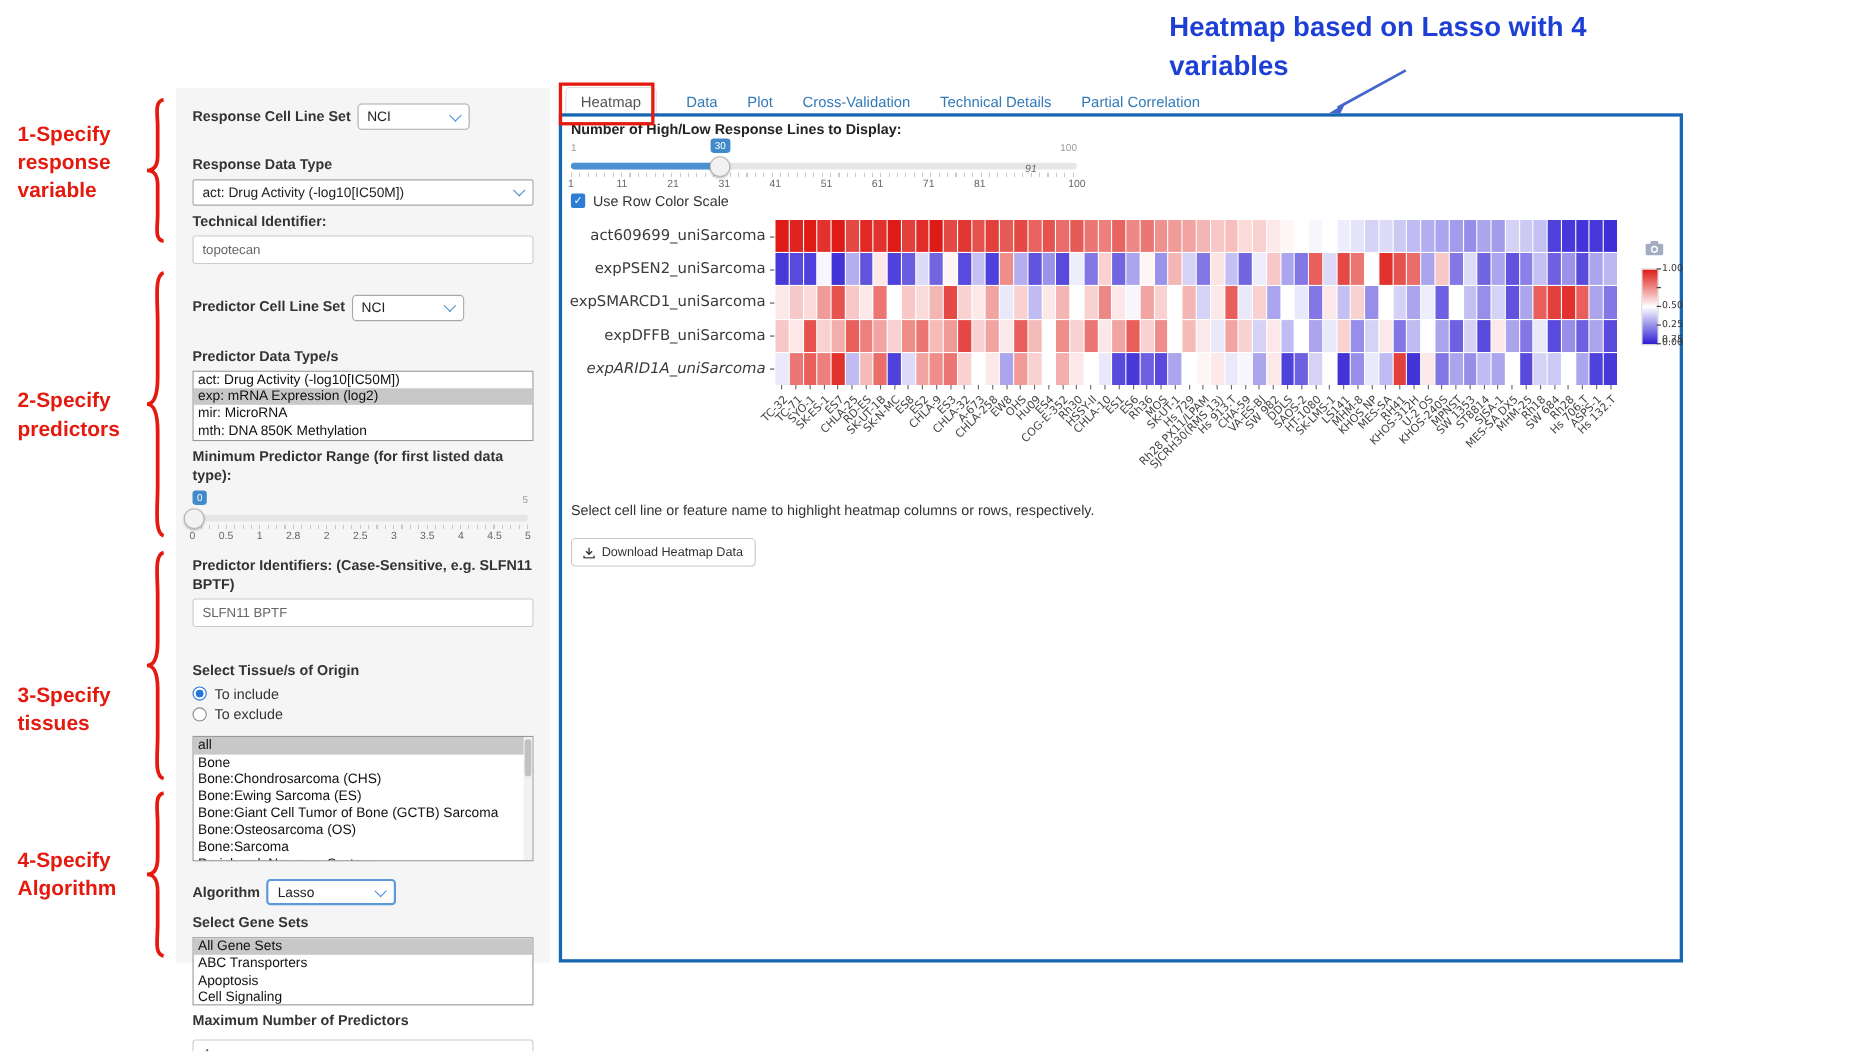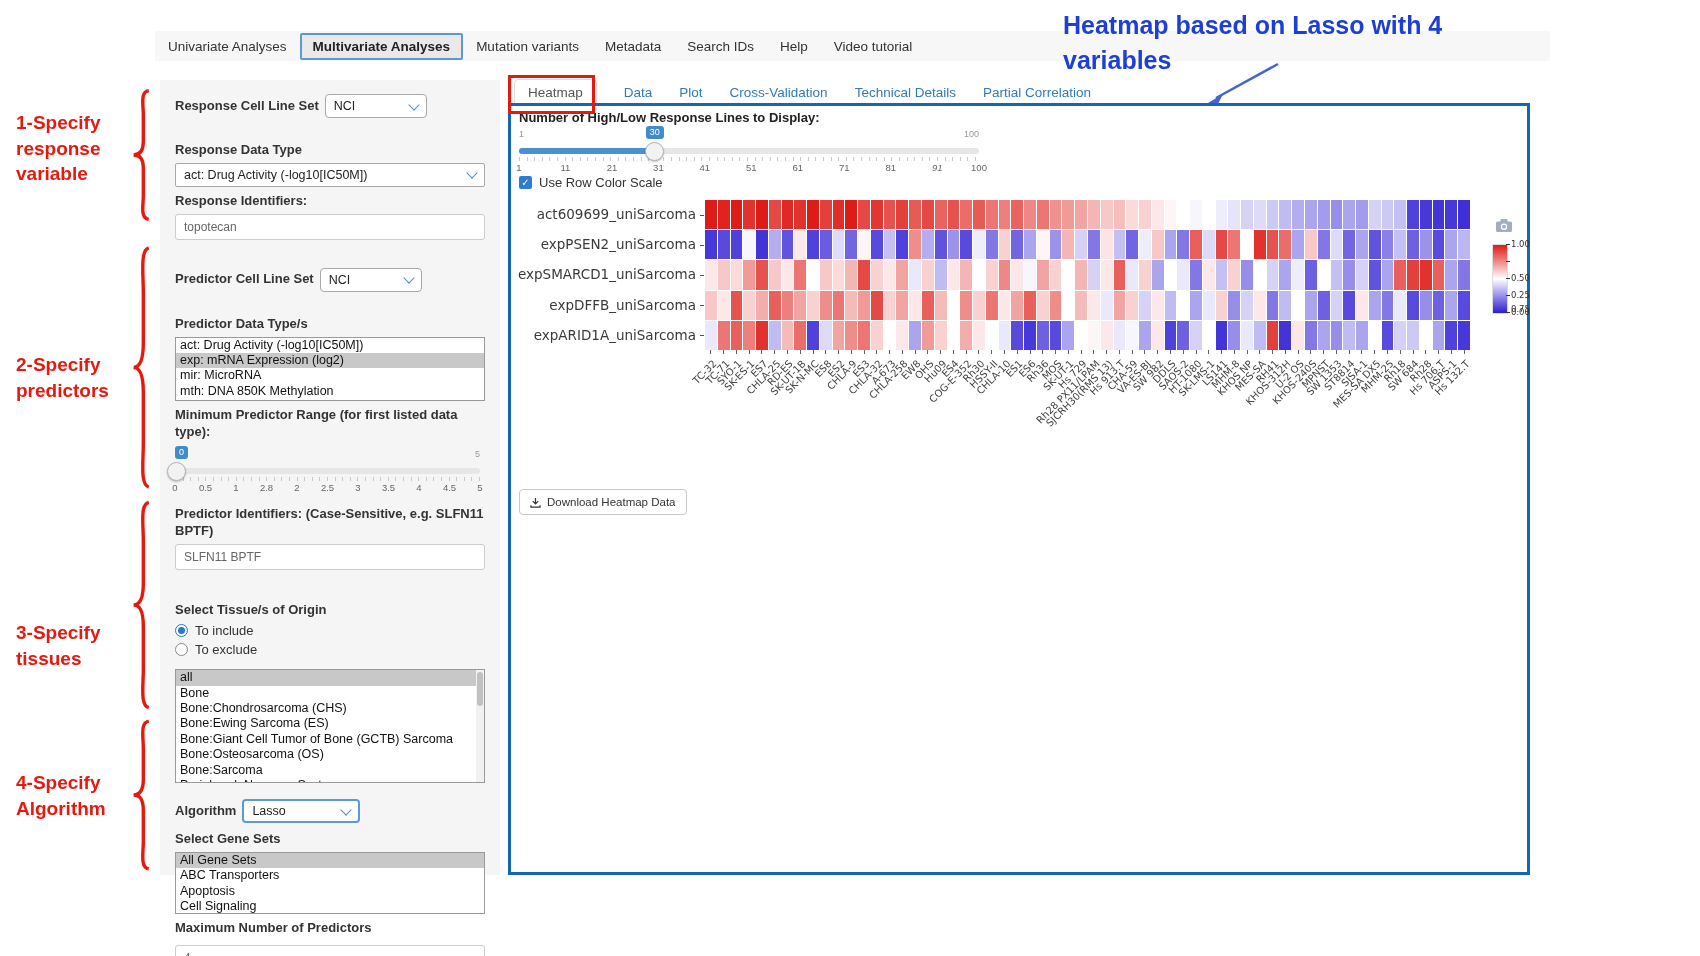--- a/index.html
+++ b/index.html
@@ -92,29 +92,20 @@
   #note{position:absolute;left:8px;top:350px;font-size:13px;color:#333;}
   #dl-btn{position:absolute;left:8px;top:383px;display:flex;align-items:center;gap:6px;background:#fff;
           border:1px solid #c8c8c8;border-radius:4px;padding:6px 10px;font-size:11.5px;color:#333;
           font-family:"Liberation Sans",sans-serif;cursor:pointer;}
 </style>
 </head>
 <body>
 
 <div id="page">
 
-  <div id="navstrip">
-      <div class="nav-item">Univariate Analyses</div>
-      <div class="nav-item active">Multivariate Analyses</div>
-      <div class="nav-item">Mutation variants</div>
-      <div class="nav-item">Metadata</div>
-      <div class="nav-item">Search IDs</div>
-      <div class="nav-item">Help</div>
-      <div class="nav-item">Video tutorial</div>
-    </div>
 
   <div class="ann-text" style="left:16px;top:110px;">1-Specify
 response
 variable</div>
   <div class="ann-text" style="left:16px;top:352px;">2-Specify
 predictors</div>
   <div class="ann-text" style="left:16px;top:620px;">3-Specify
 tissues</div>
   <div class="ann-text" style="left:16px;top:770px;">4-Specify
 Algorithm</div>
@@ -145,21 +136,21 @@
           <span class="chev"></span>
       </span>
     </div>
 
     <div class="flabel" style="margin-top:24px">Response Data Type</div>
     <div class="sel" style="width:100%;border-radius:2px;">
       <span>act: Drug Activity (-log10[IC50M])</span>
         <span class="chev"></span>
     </div>
 
-    <div class="flabel" style="margin-top:6px">Response Identifiers:</div>
+    <div class="flabel" style="margin-top:6px">Technical Identifier:</div>
     <input class="tinput" value="topotecan" style="">
 
     <div class="inline-row" style="margin-top:28px">
       <span class="flabel" style="margin:0">Predictor Cell Line Set</span>
       <span class="sel" style="width:102px">
         <span>NCI</span>
           <span class="chev"></span>
       </span>
     </div>
 
@@ -262,21 +253,21 @@
         <div class="sl-handle" style="top: 18px; left: 126.247px;"></div>
         <span class="sl-lab" style="top: 38px; left: 0px;">1</span>
         <span class="sl-lab" style="top: 38px; left: 46.4646px;">11</span>
         <span class="sl-lab" style="top: 38px; left: 92.9293px;">21</span>
         <span class="sl-lab" style="top: 38px; left: 139.394px;">31</span>
         <span class="sl-lab" style="top: 38px; left: 185.859px;">41</span>
         <span class="sl-lab" style="top: 38px; left: 232.323px;">51</span>
         <span class="sl-lab" style="top: 38px; left: 278.788px;">61</span>
         <span class="sl-lab" style="top: 38px; left: 325.253px;">71</span>
         <span class="sl-lab" style="top: 38px; left: 371.717px;">81</span>
-        <span class="sl-lab" style="top: 38px; left: 418.182px; font-style: italic;">91</span>
+        <span class="sl-lab" style="top: 24px; left: 418.182px; font-style: italic;">91</span>
         <span class="sl-lab" style="top: 38px; left: 460px;">100</span>
       </div>
 
     <div id="cb-row">
       <span class="cbox">✓</span>
       <span>Use Row Color Scale</span>
     </div>
 
     <div id="plot">
       <div id="cells">
@@ -589,21 +580,21 @@
       </svg>
       <div id="colorbar"></div>
     <div class="rowlab" style="left: 5px; top: 94px; height: 29.2px; line-height: 29.2px;">act609699_uniSarcoma</div>
         <div class="rowtick" style="left: 189px; top: 108.6px;"></div>
         <div class="rowlab" style="left: 5px; top: 124.2px; height: 29.2px; line-height: 29.2px;">expPSEN2_uniSarcoma</div>
         <div class="rowtick" style="left: 189px; top: 138.8px;"></div>
         <div class="rowlab" style="left: 5px; top: 154.4px; height: 29.2px; line-height: 29.2px;">expSMARCD1_uniSarcoma</div>
         <div class="rowtick" style="left: 189px; top: 169px;"></div>
         <div class="rowlab" style="left: 5px; top: 184.6px; height: 29.2px; line-height: 29.2px;">expDFFB_uniSarcoma</div>
         <div class="rowtick" style="left: 189px; top: 199.2px;"></div>
-        <div class="rowlab" style="left: 5px; top: 214.8px; height: 29.2px; line-height: 29.2px;">expARID1A_uniSarcoma</div>
+        <div class="rowlab" style="left: 5px; top: 214.8px; height: 29.2px; line-height: 29.2px; font-style: italic;">expARID1A_uniSarcoma</div>
         <div class="rowtick" style="left: 189px; top: 229.4px;"></div>
         <div class="xtick" style="left: 199.383px;"></div>
         <div class="collab" style="left: 39.8833px;">TC-32</div>
         <div class="xtick" style="left: 212.15px;"></div>
         <div class="collab" style="left: 52.65px;">TC-71</div>
         <div class="xtick" style="left: 224.917px;"></div>
         <div class="collab" style="left: 65.4167px;">SYO-1</div>
         <div class="xtick" style="left: 237.683px;"></div>
         <div class="collab" style="left: 78.1833px;">SK-ES-1</div>
         <div class="xtick" style="left: 250.45px;"></div>
@@ -723,20 +714,21 @@
         <div class="cb-lab" style="top: 150px; margin-top: 48px;">0.75</div>
         <div class="cb-tick" style="top: 155px;"></div>
         <div class="cb-lab" style="top: 167px;">0.50</div>
         <div class="cb-tick" style="top: 172px;"></div>
         <div class="cb-lab" style="top: 184px;">0.25</div>
         <div class="cb-tick" style="top: 189px;"></div>
         <div class="cb-lab" style="top: 201px;">0.00</div>
         <div class="cb-tick" style="top: 206px;"></div>
       </div>
 
+    <div id="note">Select cell line or feature name to highlight heatmap columns or rows, respectively.</div>
     <button id="dl-btn">
       <svg width="11" height="11" viewBox="0 0 12 12">
         <path d="M6 1v6M3 4.5L6 7.5 9 4.5" stroke="#333" stroke-width="1.3" fill="none"></path>
         <path d="M1 9v2h10V9" stroke="#333" stroke-width="1.3" fill="none"></path>
       </svg>
       <span>Download Heatmap Data</span>
     </button>
   </div>
 </div>
 

